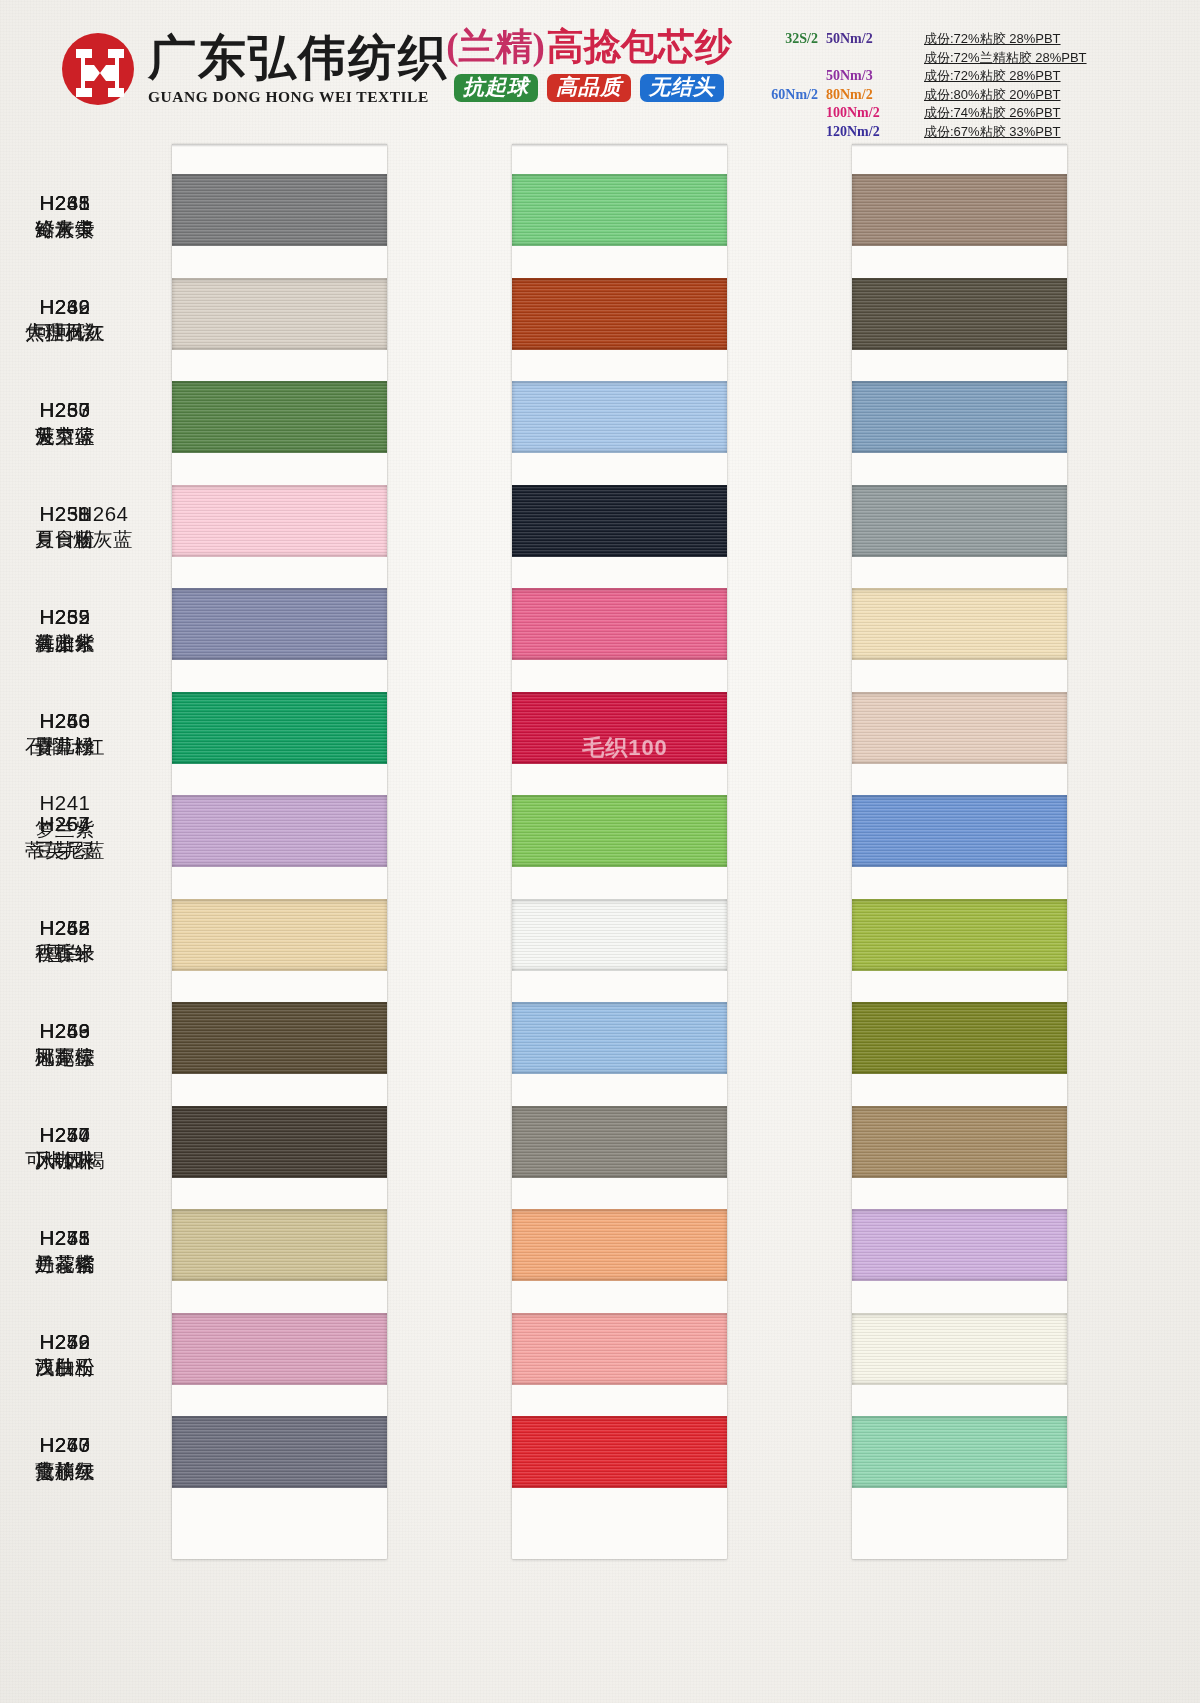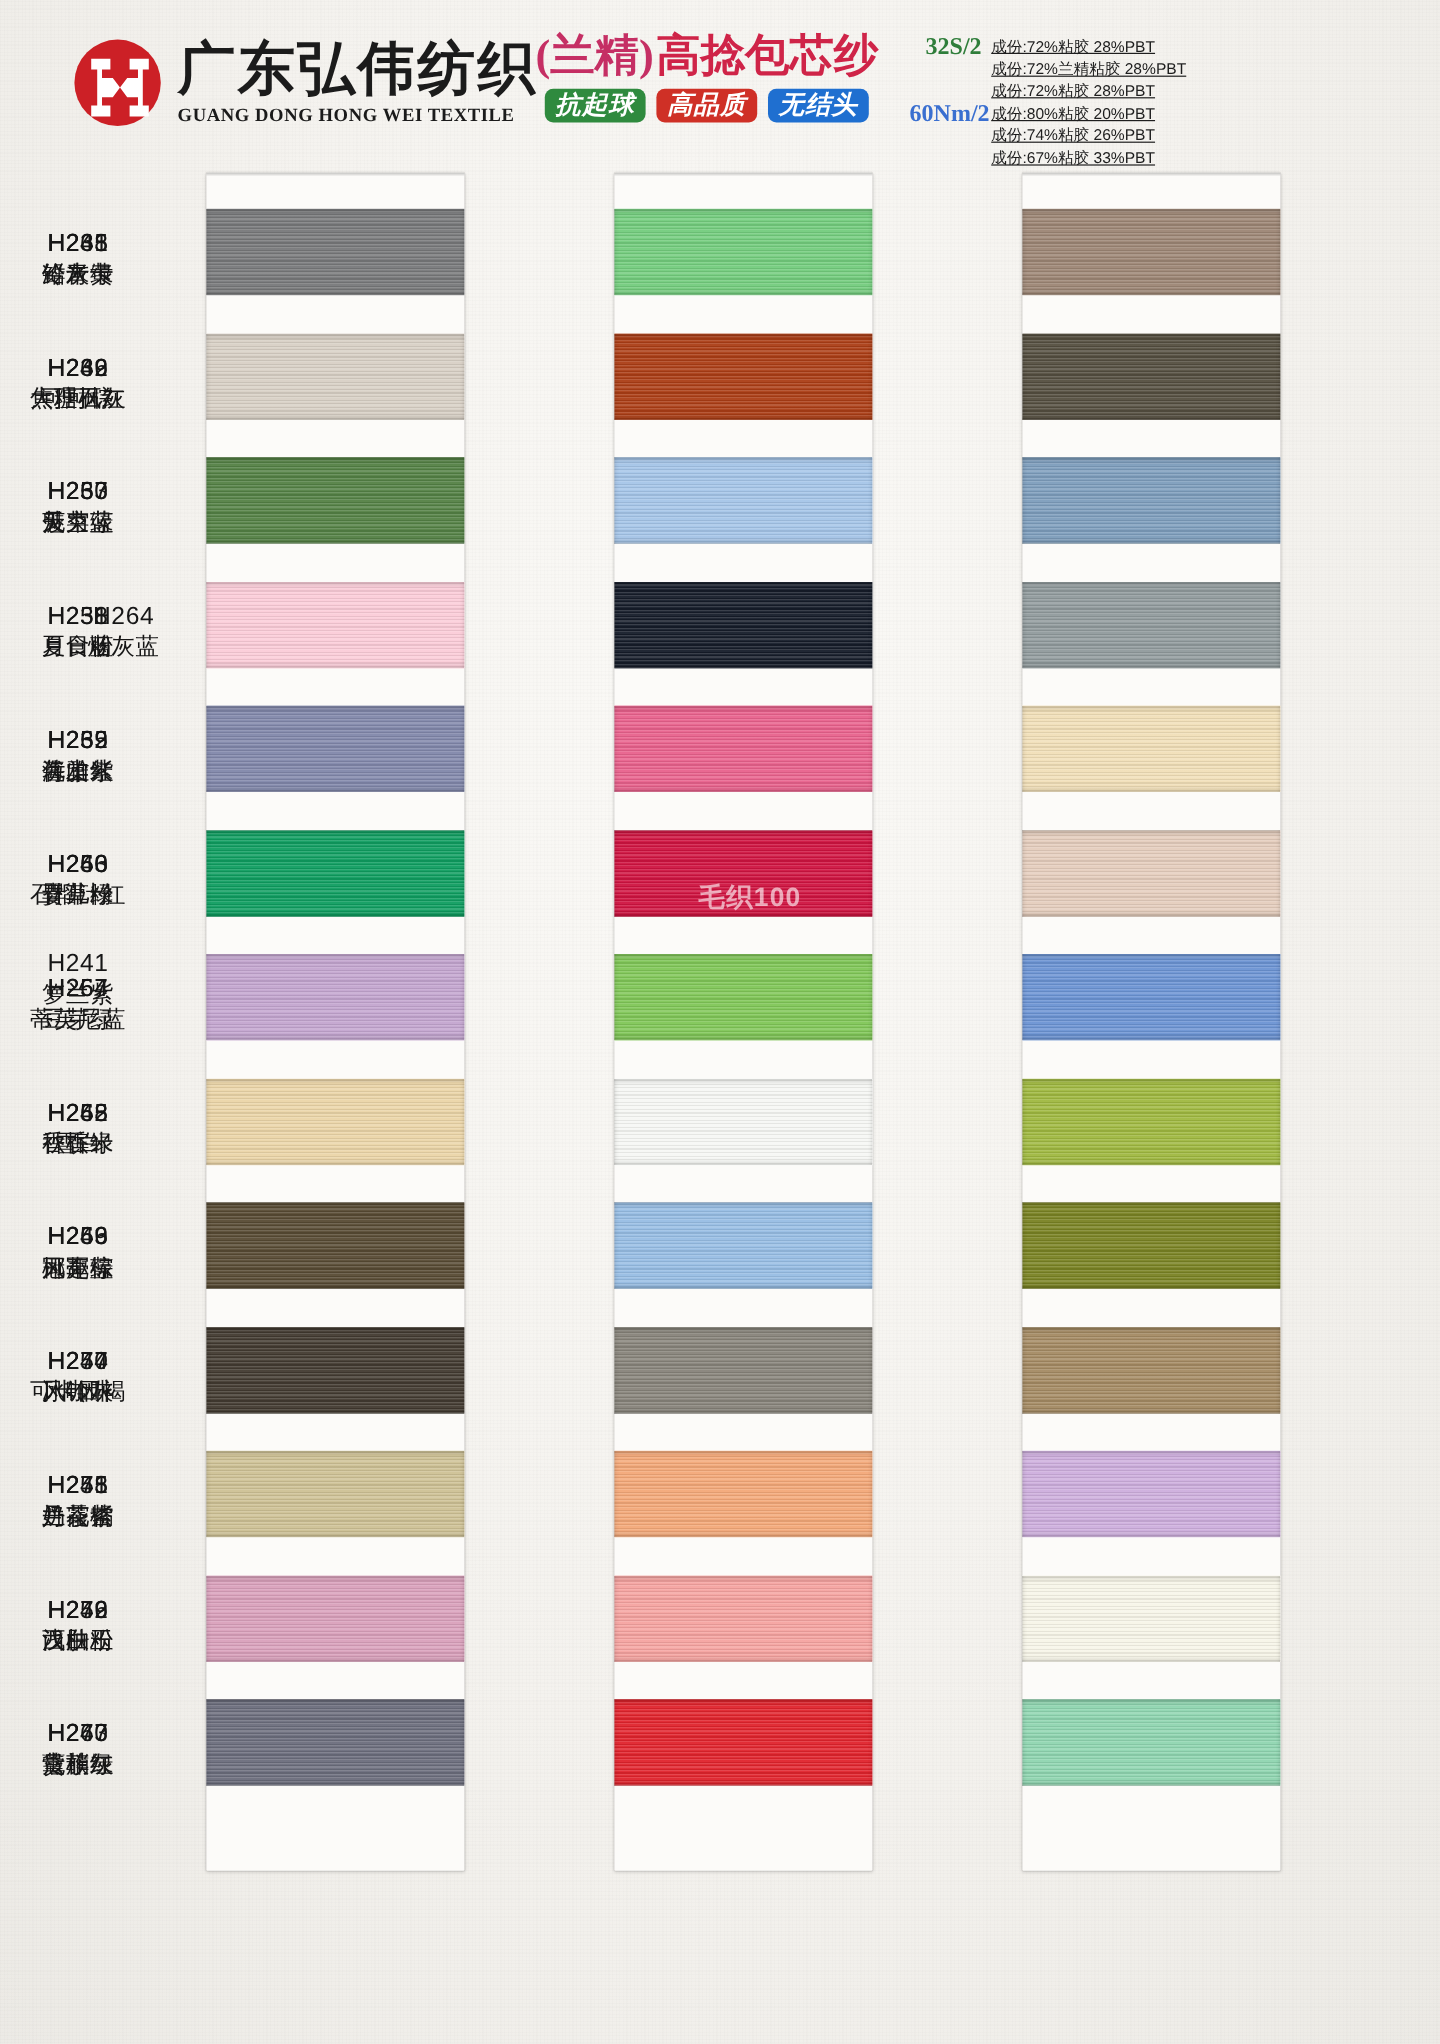--- a/index.html
+++ b/index.html
@@ -34,21 +34,21 @@
   .tag{
     font-family:"Liberation Serif","DejaVu Serif",serif;
     font-weight:bold;font-size:21px;color:#ffffff;
     padding:3px 9px 4px;border-radius:7px;line-height:1;letter-spacing:1px;
   }
 
   #spec{position:absolute;left:758px;top:30px;display:flex;font-size:0;}
   #spec-left{width:60px;text-align:right;padding-right:8px;}
   #spec-mid{width:98px;text-align:left;}
   #spec-right{text-align:left;}
-  .spec-cell{height:18.5px;line-height:18.5px;font-family:"Liberation Serif","DejaVu Serif",serif;font-weight:bold;font-size:20px;white-space:nowrap;}
+  .spec-cell{height:18.5px;line-height:18.5px;font-family:"Liberation Serif","DejaVu Serif",serif;font-weight:bold;font-size:14px;white-space:nowrap;}
   .spec-comp{height:18.5px;line-height:18.5px;font-family:"Liberation Sans","DejaVu Sans",sans-serif;font-size:13px;color:#1e1e1e;white-space:nowrap;text-decoration:underline;}
   .spec-blank{height:18.5px;}
 
   
   .column{position:absolute;top:144px;width:215px;}
   .card{
     position:absolute;top:0;width:215px;
     background:#fcfbf9;
     box-shadow:0 1px 3px rgba(0,0,0,0.17), 0 0 0 1px rgba(0,0,0,0.045);
     border-radius:1px;
@@ -102,20 +102,28 @@
 
     <div id="spec">
       <div id="spec-left">
           <div class="spec-cell" style="color: rgb(47, 125, 58);">32S/2</div>
           <div class="spec-blank"></div>
           <div class="spec-blank"></div>
           <div class="spec-cell" style="color: rgb(58, 111, 208);">60Nm/2</div>
           <div class="spec-blank"></div>
           <div class="spec-blank"></div>
         </div>
+      <div id="spec-mid">
+          <div class="spec-cell" style="color: rgb(74, 47, 143);">50Nm/2</div>
+          <div class="spec-blank"></div>
+          <div class="spec-cell" style="color: rgb(142, 47, 160);">50Nm/3</div>
+          <div class="spec-cell" style="color: rgb(224, 122, 24);">80Nm/2</div>
+          <div class="spec-cell" style="color: rgb(214, 31, 114);">100Nm/2</div>
+          <div class="spec-cell" style="color: rgb(58, 47, 155);">120Nm/2</div>
+        </div>
       <div id="spec-right">
           <div class="spec-comp">成份:72%粘胶 28%PBT</div>
           <div class="spec-comp">成份:72%兰精粘胶  28%PBT</div>
           <div class="spec-comp">成份:72%粘胶 28%PBT</div>
           <div class="spec-comp">成份:80%粘胶 20%PBT</div>
           <div class="spec-comp">成份:74%粘胶 26%PBT</div>
           <div class="spec-comp">成份:67%粘胶 33%PBT</div>
         </div>
     </div>
 

